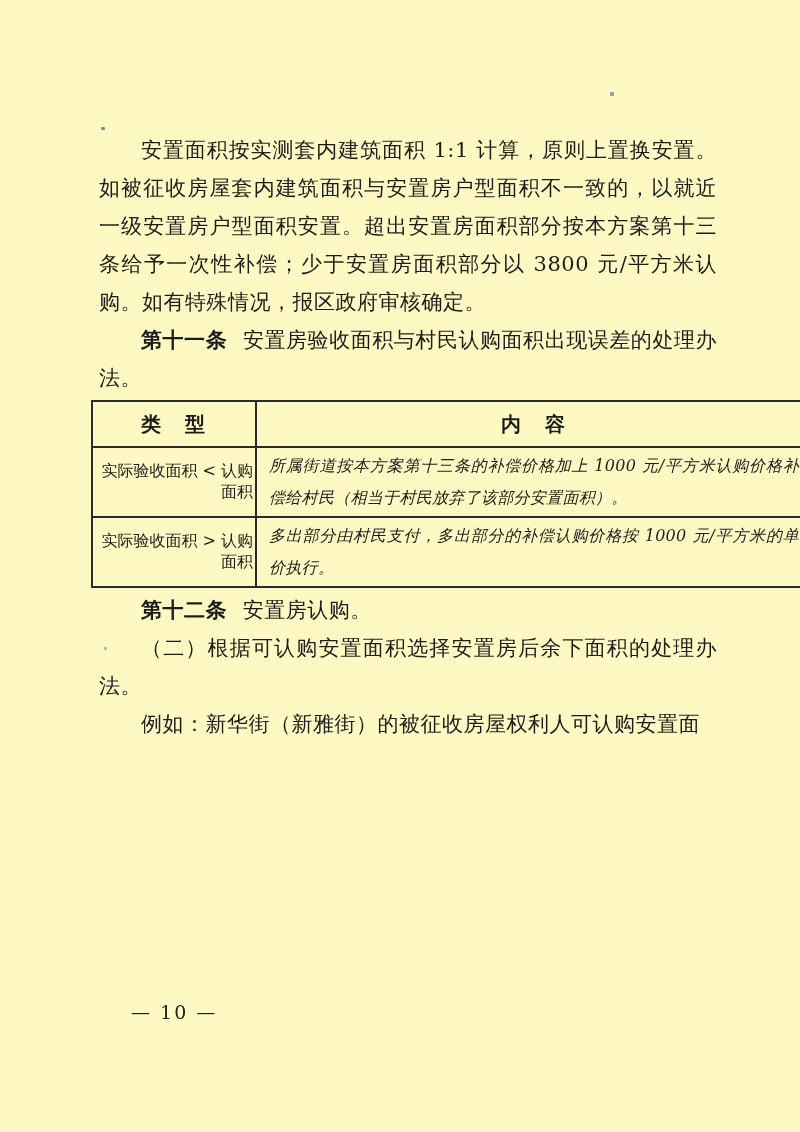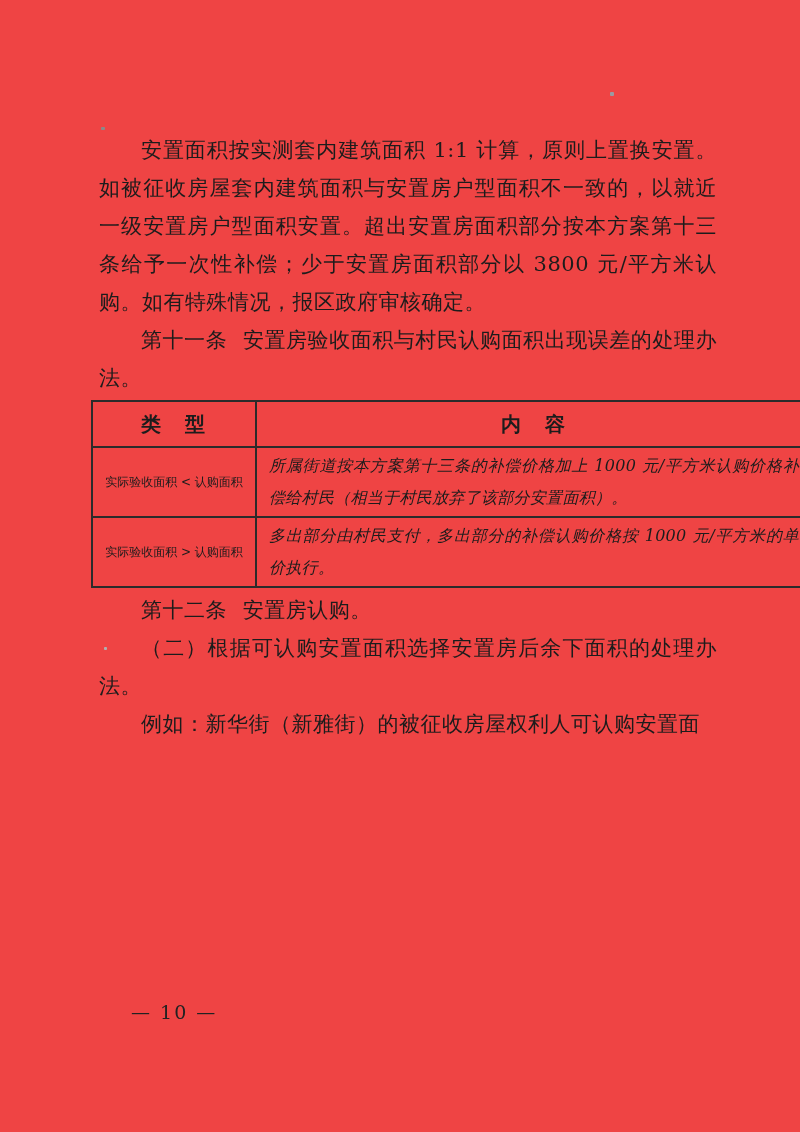--- a/index.html
+++ b/index.html
@@ -4,41 +4,41 @@
 <style>
   html, body {
     margin: 0;
     padding: 0;
     background: #ffffff;
   }
   .page {
     position: relative;
     width: 800px;
     height: 1132px;
-    background: #ef4444;
+    background: #fef9c3;
     overflow: hidden;
     font-family: "DejaVu Serif", "Liberation Serif", serif;
     color: #1c1c1c;
   }
   .content {
     position: absolute;
     left: 99px;
     top: 131px;
     width: 618px;
   }
   .para {
     margin: 0;
     font-size: 21px;
     line-height: 38px;
     text-align: justify;
     text-indent: 2em;
     letter-spacing: 0.5px;
   }
   .term {
-    font-weight: normal;
+    font-weight: bold;
     margin-right: 0.75em;
   }
   table.doc-table {
     border-collapse: collapse;
     width: 722px;
     margin-left: -8px;
     margin-top: 3px;
     margin-bottom: 2px;
     table-layout: fixed;
     padding-left: 41px;
@@ -49,22 +49,22 @@
   }
   table.doc-table th {
     height: 42px;
     font-size: 20px;
     font-weight: bold;
     text-align: center;
     letter-spacing: 2px;
   }
   col.type-col { width: 164px; }
   td.type-cell {
-    font-size: 12px;
-    text-align: center;
+    font-size: 16px;
+    text-align: right;
     vertical-align: middle;
     padding: 0 2px;
   }
   td.content-cell {
     font-size: 16px;
     line-height: 32px;
     text-align: justify;
     vertical-align: middle;
     padding: 2px 12px;
     letter-spacing: 0.3px;

